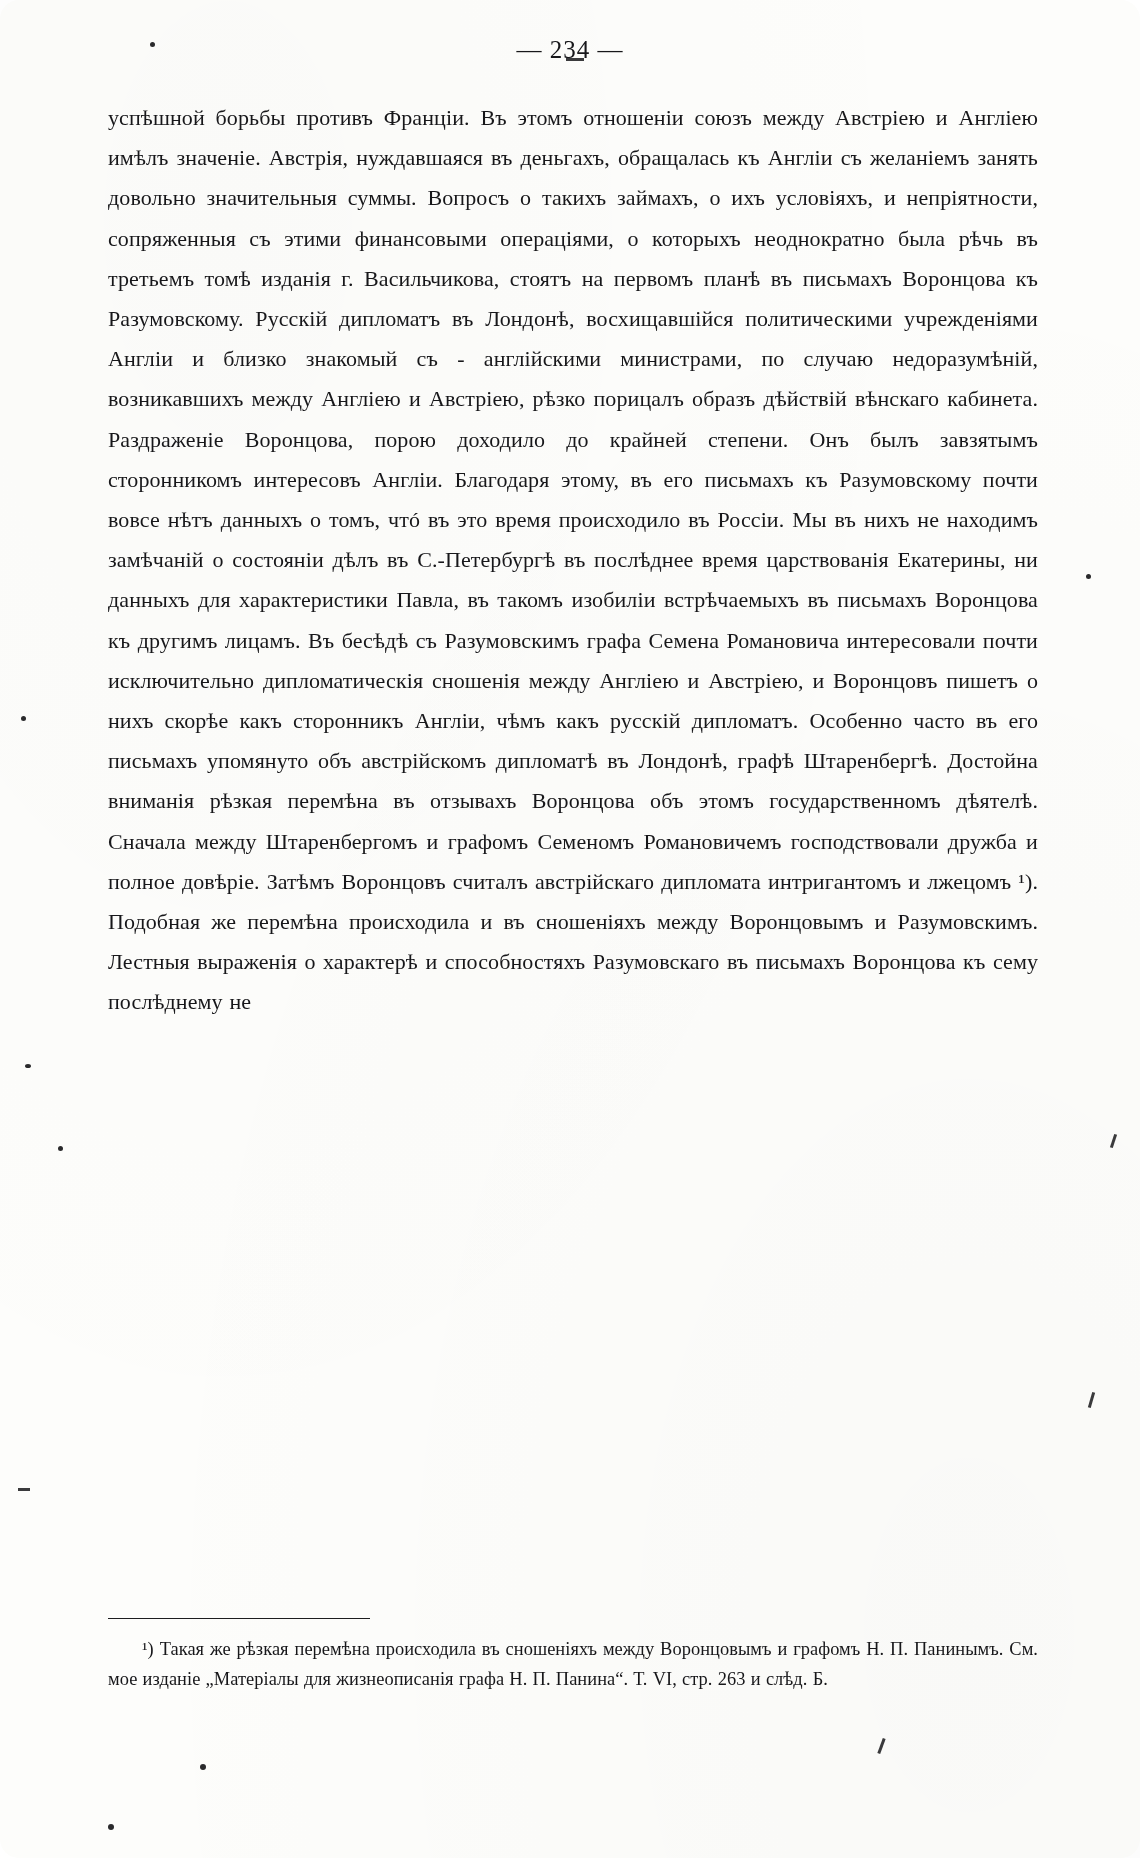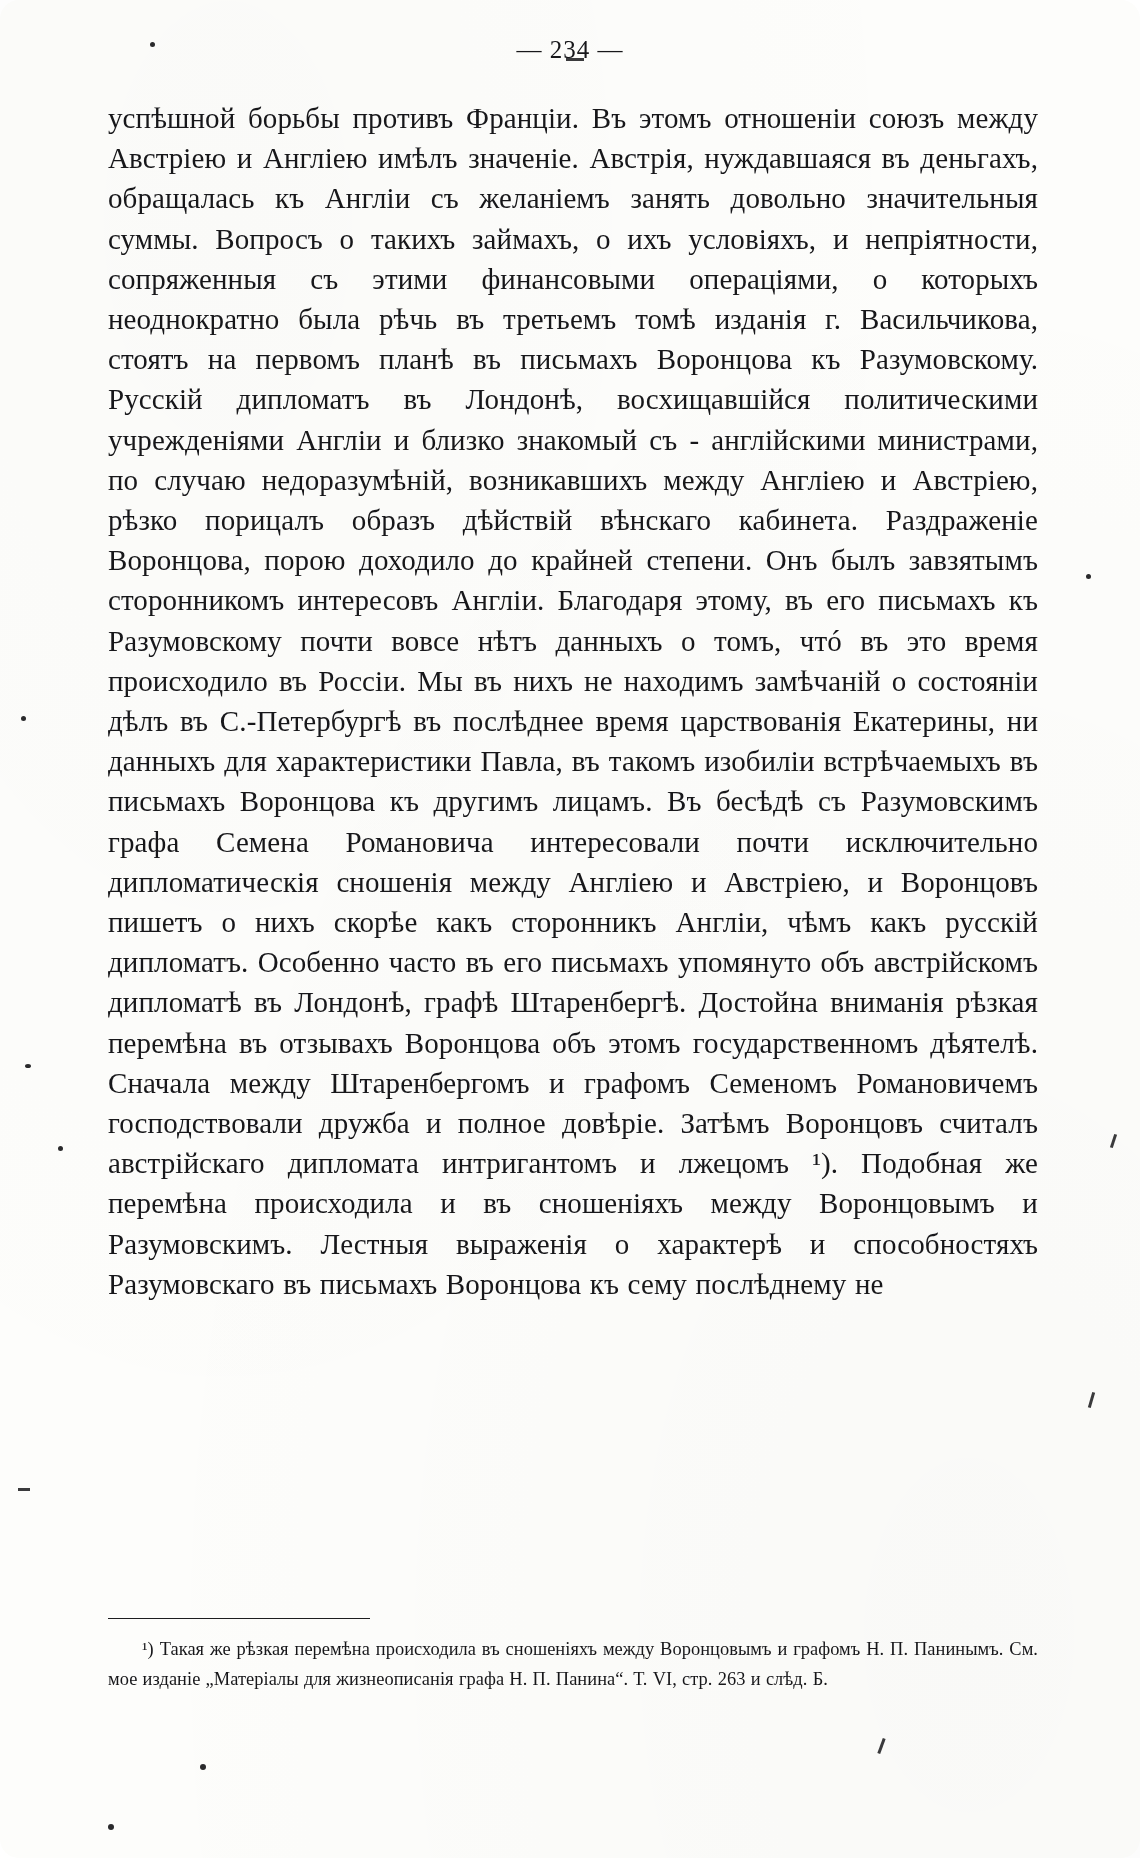--- a/index.html
+++ b/index.html
@@ -42,21 +42,21 @@
     text-align: center;
     font-size: 25px;
     letter-spacing: 1px;
     font-family: "Liberation Serif", serif;
   }
   .body-text {
     position: absolute;
     left: 108px;
     top: 98px;
     width: 930px;
-    font-size: 29px;
+    font-size: 22px;
     line-height: 40.2px;
     text-align: justify;
     text-justify: inter-word;
     letter-spacing: 0.1px;
     word-spacing: 1.2px;
     font-family: "Liberation Serif", serif;
   }
   .footnote-rule {
     position: absolute;
     left: 108px;

